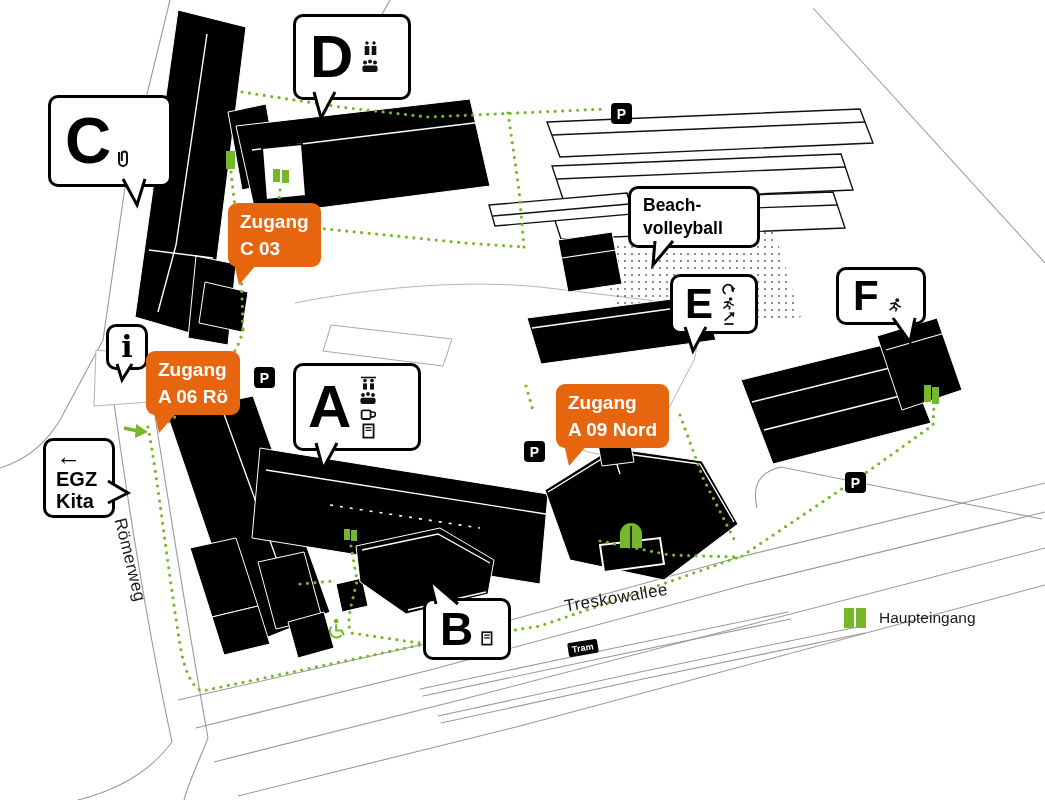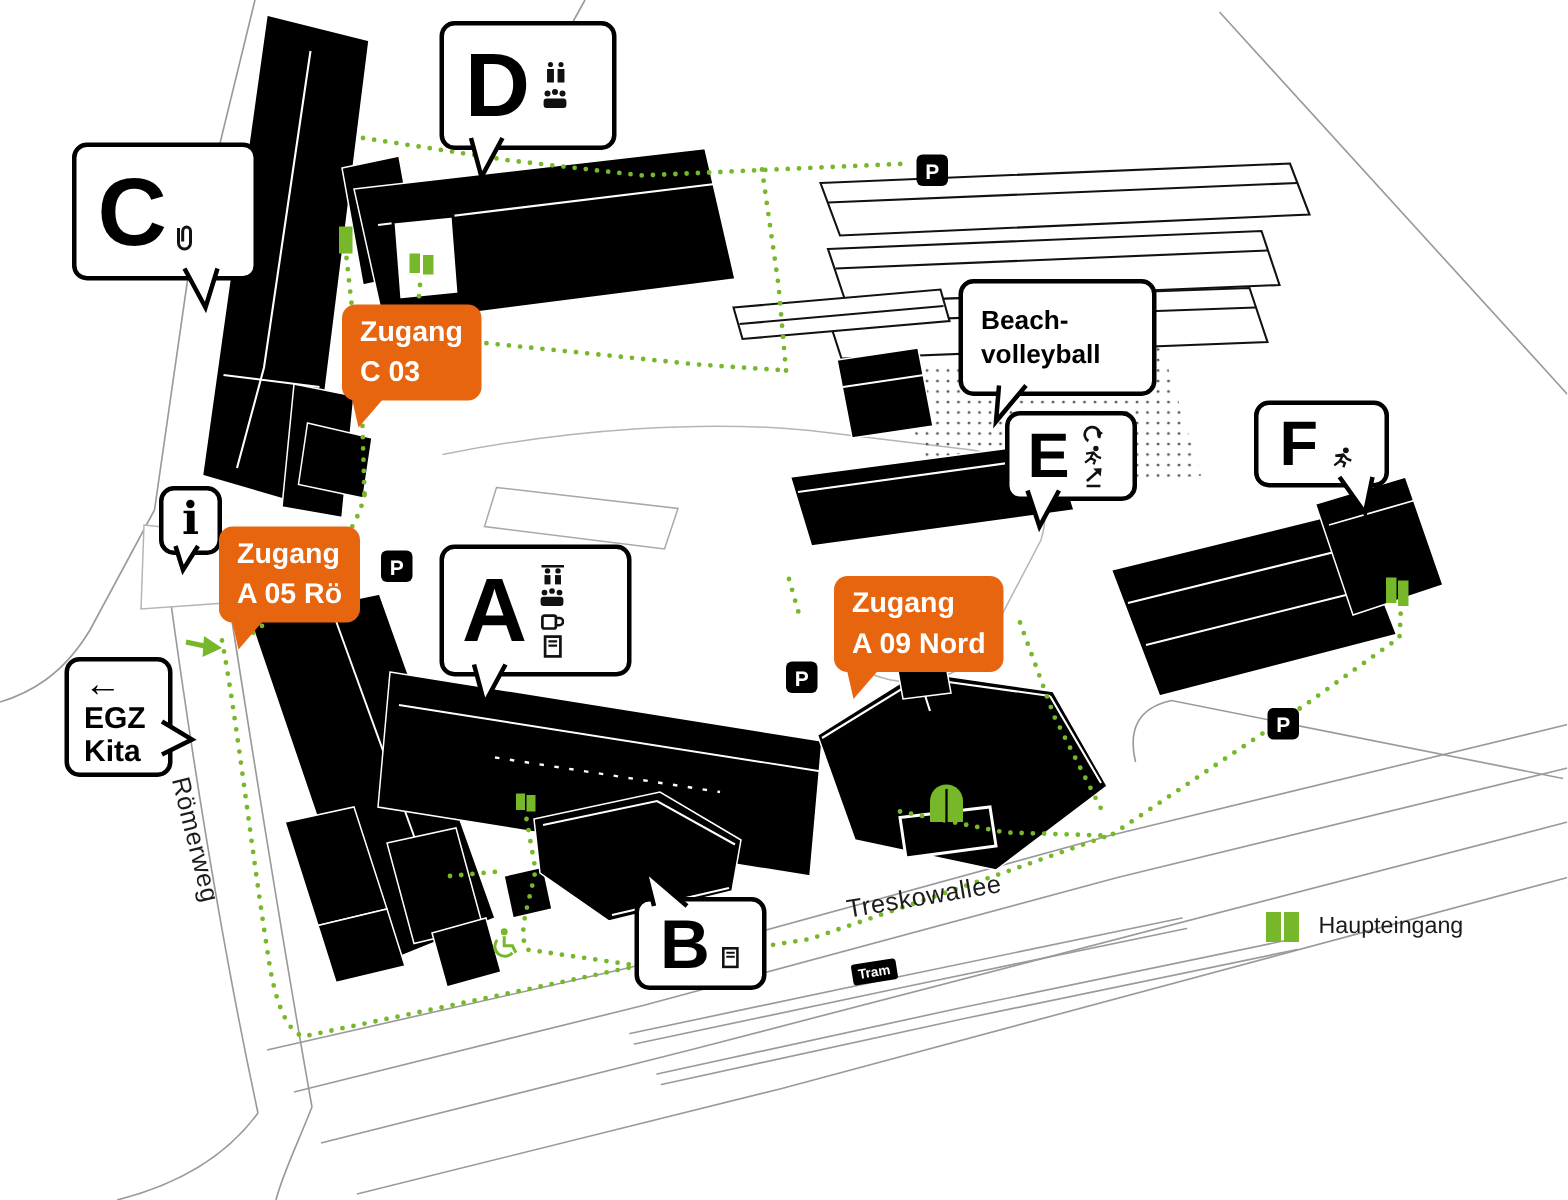--- a/index.html
+++ b/index.html
@@ -292,21 +292,21 @@
     <span class="letter" style="font-size:42px;">F</span>
     <svg width="16" height="14" viewBox="0 0 15 13" style="margin:18px 0 0 8px;">
       <circle cx="9.6" cy="2" r="1.8" fill="#111"></circle>
       <path d="M3,5.4 L8,4.6 L10.4,7.4 L13,8.4 M8,4.6 L6,8.4 L9,10 L8,12.6 M6,8.6 L2.4,11.4" fill="none" stroke="#111" stroke-width="1.5"></path>
     </svg>
     <svg class="tail" width="30" height="28" style="left:52px;bottom:-24px;">
       <path d="M2,0 L19,24 L24,0" fill="#fff" stroke="#000" stroke-width="3"></path>
     </svg>
   </div>
 
-  <div class="bubble" style="left:628px;top:186px;width:132px;height:78px;padding-left:12px;margin-left:11px;">
+  <div class="bubble" style="left:628px;top:186px;width:132px;height:62px;padding-left:12px;">
     <div style="font-weight:800;font-size:17.5px;line-height:1.3;color:#000;">
       <div>Beach-</div>
       <div>volleyball</div>
     </div>
     <svg class="tail" width="26" height="28" style="left:20px;bottom:-24px;">
       <path d="M4,0 L2,24 L22,0" fill="#fff" stroke="#000" stroke-width="3"></path>
     </svg>
   </div>
 
   <div class="bubble" style="left:43px;top:438px;width:72px;height:80px;padding-left:10px;">
@@ -330,21 +330,21 @@
   <div class="etag" style="--orange:#e8650f;left:228px;top:203px;">
     <div>Zugang</div>
     <div>C 03</div>
     <svg class="tail" width="26" height="24" style="left:6px;bottom:-20px;">
       <path d="M0,0 L24,0 L5,22 Z" fill="#e8650f"></path>
     </svg>
   </div>
 
   <div class="etag" style="--orange:#e8650f;left:146px;top:351px;">
     <div>Zugang</div>
-    <div>A 05 Rö</div>
+    <div>A 06 Rö</div>
     <svg class="tail" width="26" height="24" style="left:8px;bottom:-20px;">
       <path d="M0,0 L24,0 L5,22 Z" fill="#e8650f"></path>
     </svg>
   </div>
 
   <div class="etag" style="--orange:#e8650f;left:556px;top:384px;">
     <div>Zugang</div>
     <div>A 09 Nord</div>
     <svg class="tail" width="26" height="24" style="left:8px;bottom:-20px;">
       <path d="M0,0 L24,0 L5,22 Z" fill="#e8650f"></path>

